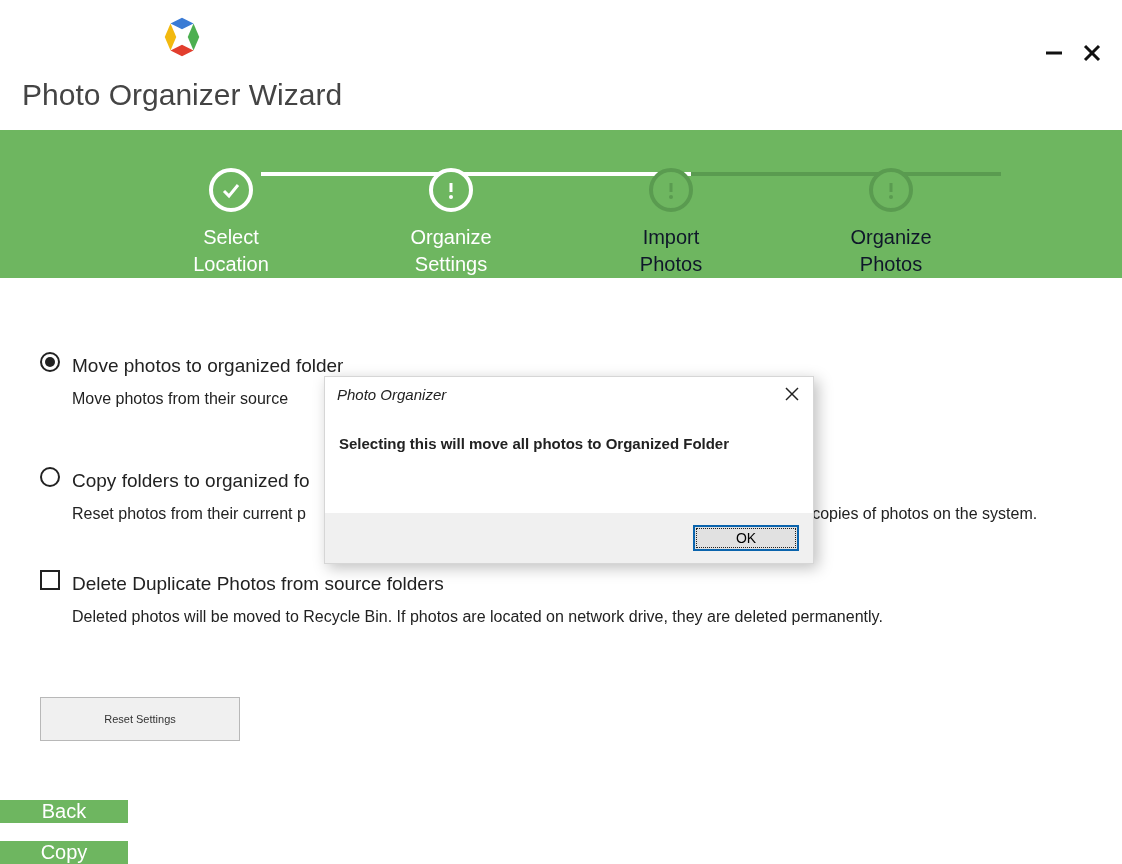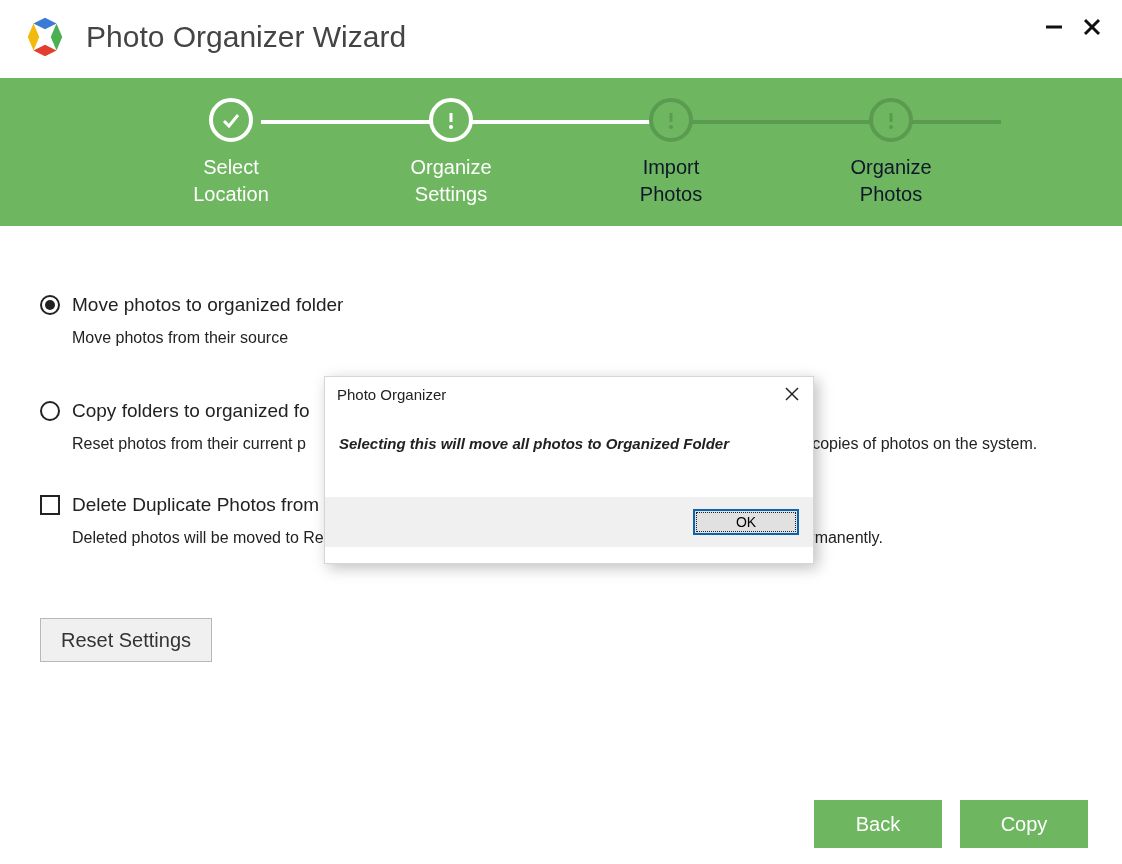--- a/index.html
+++ b/index.html
@@ -1,28 +1,28 @@
 <!DOCTYPE html>
 <html><head>
 <meta charset="utf-8">
 <style>
   * { box-sizing: border-box; margin: 0; padding: 0; font-family: "Segoe UI", Arial, sans-serif; }
   body { width: 1122px; height: 864px; background: #fff; overflow: hidden; position: relative; }
 
   
   .titlebar { display: flex; align-items: center; justify-content: space-between; padding: 14px 20px 18px 22px; }
-  .title-left { display: flex; align-items: center; gap: 18px; }
+  .title-left { display: flex; align-items: center; gap: 18px; flex-direction: column; }
   .logo { width: 46px; height: 46px; }
   .app-title { font-size: 30px; font-weight: 400; color: #444; }
   .title-controls { display: flex; gap: 18px; align-items: center; margin-top: -20px; }
   .title-controls .ctrl { width: 20px; height: 20px; display:flex; align-items:center; justify-content:center; cursor:pointer; }
 
   
   .stepper { background: #6eb660; height: 148px; position: relative; display:flex; justify-content:center; padding-top:20px; }
-  .step-row { display:flex; align-items:flex-start; width: 880px; position:relative; }
+  .step-row { display:flex; align-items:flex-end; width: 880px; position:relative; }
   .step { flex:1; display:flex; flex-direction:column; align-items:center; position:relative; }
   .step-circle { width: 44px; height:44px; border-radius:50%; display:flex; align-items:center; justify-content:center; position:relative; z-index:2; }
   .step-circle.done   { border: 4px solid #fff; background:#6eb660; }
   .step-circle.active { border: 4px solid #fff; background:#6eb660; }
   .step-circle.future { border: 4px solid #5a9b50; background:#6eb660; }
   .step-label { margin-top: 12px; text-align:center; font-size: 20px; line-height:1.35; }
   .step-label.light { color: #fff; }
   .step-label.dark  { color: #0f172a; }
   .connector { position:absolute; top:22px; height:4px; }
   .conn1 { left: 140px; width: 210px; background:#fff; }
@@ -30,35 +30,35 @@
   .conn3 { left: 570px; width: 220px; background:#5a9b50; }
   .conn4 { left: 790px; width: 90px;  background:#5a9b50; }
 
   
   .options { padding: 68px 40px 0 40px; }
   .opt { margin-bottom: 38px; }
   .opt-head { display:flex; align-items:center; gap: 12px; }
   .radio { width: 20px; height:20px; border: 2px solid #222; border-radius:50%; display:flex; align-items:center; justify-content:center; cursor:pointer; }
   .radio.selected::after { content:""; width:10px; height:10px; background:#222; border-radius:50%; }
   .checkbox { width:20px; height:20px; border:2px solid #222; cursor:pointer; }
-  .opt-title { font-size: 19px; color:#222; }
+  .opt-title { font-size: 19px; color:#222;margin-top:9px; }
   .opt-desc { margin-left: 32px; margin-top: 10px; font-size: 16px; color:#222; line-height:1.5; max-width: 1000px; }
 
-  .reset-btn { margin-top: 30px; margin-left: 40px; width: 172px; height: 44px; border: 1px solid #b8b8b8; background:#f0f0f0; font-size:20px; color:#333; cursor:pointer; }
-
-  
-  .footer { position:absolute; bottom:0; right:0; left:0; height: 64px; display:flex; justify-content:flex-end; gap:18px; padding-right: 34px; padding-bottom:0; }
+  .reset-btn { margin-top: 30px; margin-left: 40px; width: 200px; height: 44px; border: 1px solid #b8b8b8; background:#f0f0f0; font-size:11px; color:#333; cursor:pointer; }
+
+  
+  .footer { position:absolute; bottom:0; right:0; left:0; height: 64px; display:flex; justify-content:space-between; gap:18px; padding-right: 34px; padding-bottom:0;flex-direction:column; }
   .nav-btn { width: 128px; height:48px; background:#6eb660; color:#fff; border:none; font-size:20px; cursor:pointer; }
 
   
   .dialog-shadow { position:absolute; left:324px; top:376px; width:490px; height:188px; background:#fff; box-shadow: 4px 4px 14px rgba(0,0,0,0.25); border:1px solid #d6d6d6; }
-  .dialog-title { display:flex; justify-content:space-between; align-items:center; padding: 8px 12px; font-size:15px; color:#222; }
+  .dialog-title { display:flex; justify-content:space-between; align-items:center; padding: 8px 12px; font-size:15px; color:#222;font-style:italic; }
   .dialog-close { cursor:pointer; width:18px; height:18px; display:flex; align-items:center; justify-content:center; }
-  .dialog-body { padding: 24px 14px 10px 14px; font-size:15px; font-weight:600; color:#222;font-style:italic; }
-  .dialog-footer { background:#f0f0f0; height:50px; display:flex; justify-content:flex-end; align-items:center; padding-right:14px; position:absolute; bottom:16px; left:0; right:0; }
+  .dialog-body { padding: 24px 14px 10px 14px; font-size:15px; font-weight:600; color:#222; }
+  .dialog-footer { background:#f0f0f0; height:50px; display:flex; justify-content:flex-end; align-items:center; padding-right:14px; position:absolute; bottom:0; left:0; right:0; }
   .ok-btn { width:106px; height:26px; background:#e1e1e1; border:2px solid #0a64ad; outline:1px dotted #222; outline-offset:-4px; font-size:14px; cursor:pointer; }
 </style>
 </head>
 <body>
 
 
 
 
 <div class="titlebar">
   <div class="title-left">

